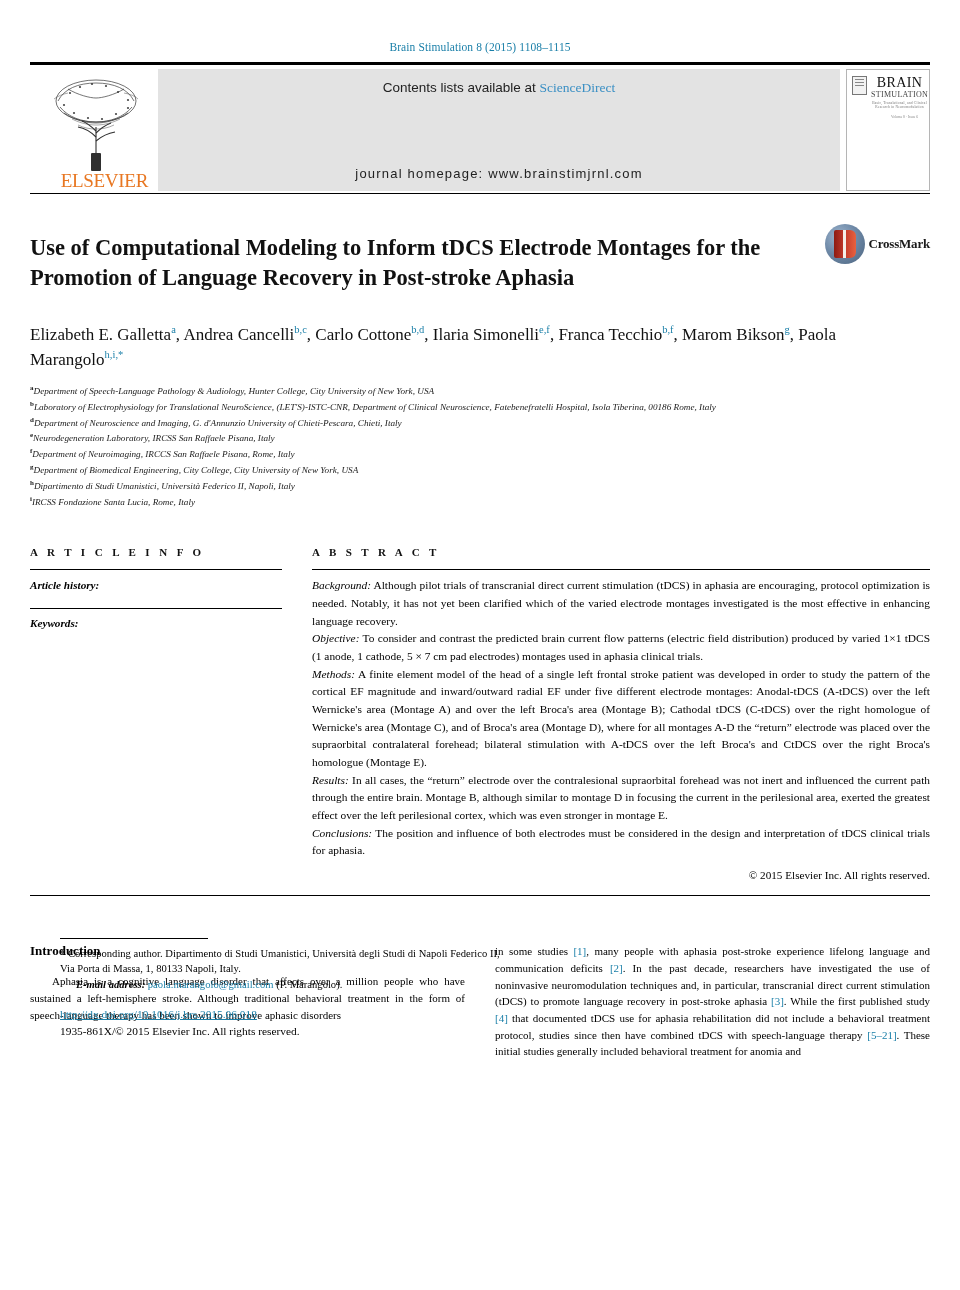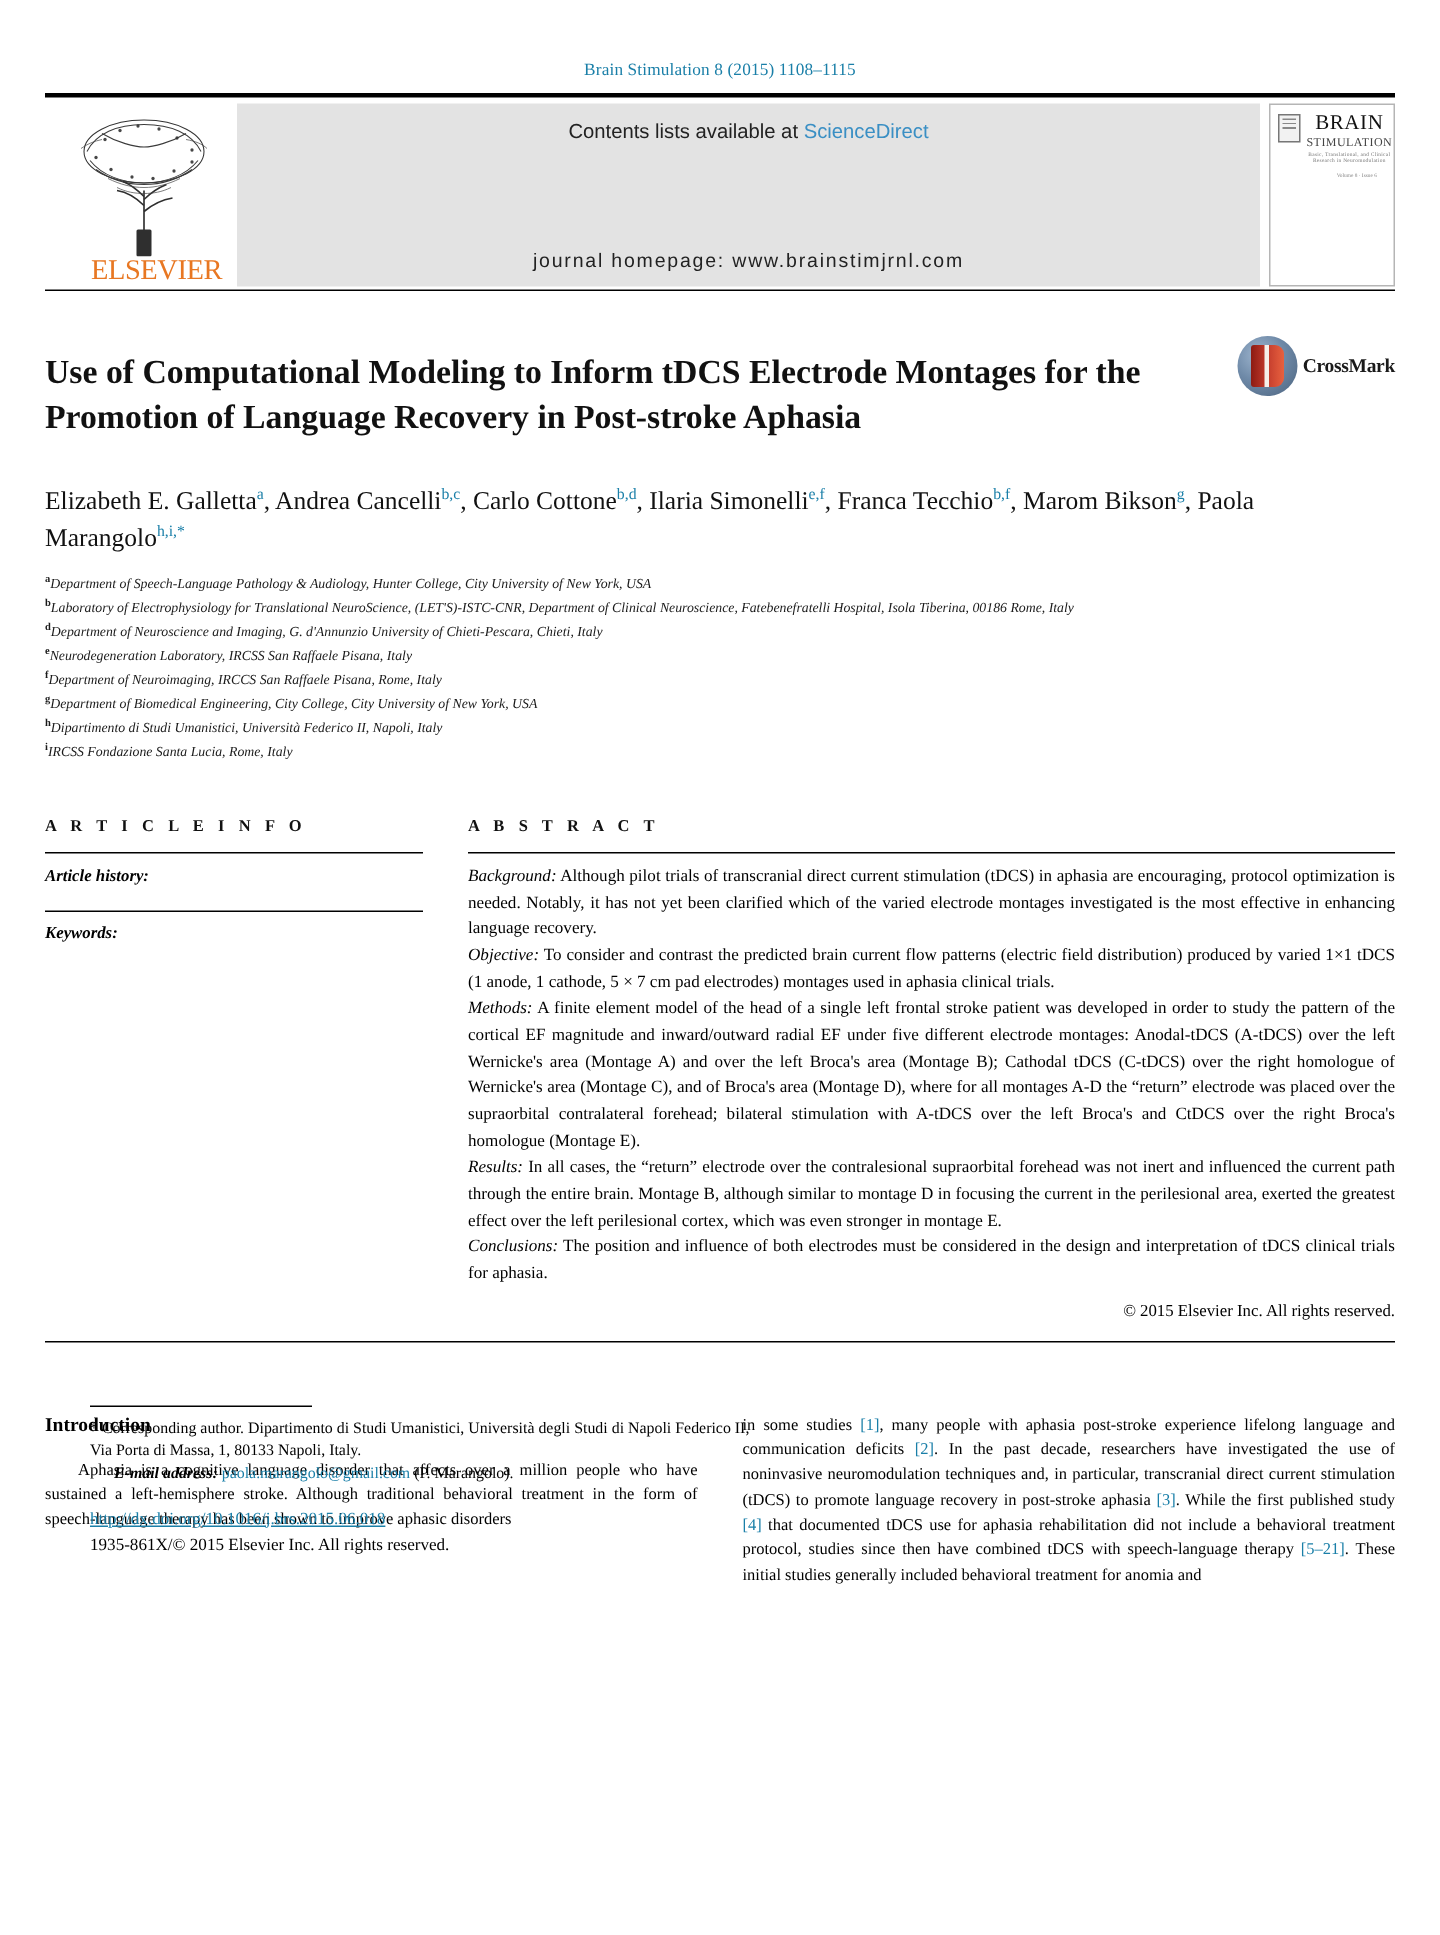--- a/index.html
+++ b/index.html
@@ -74,20 +74,21 @@
     box-sizing: border-box;
   }
   .contents-line {
     font-size: 13.5px;
     font-family: "Liberation Sans", sans-serif;
     color: #222;
   }
   .contents-line a {
     color: #3a8fc4;
     text-decoration: none;
+    font-family: Liberation Serif, serif;
   }
   .journal-name {
     font-size: 30px;
     font-family: "Liberation Serif", serif;
     color: #111;
     letter-spacing: 0.2px;
   }
   .homepage-line {
     font-size: 13px;
     font-family: "Liberation Sans", sans-serif;

